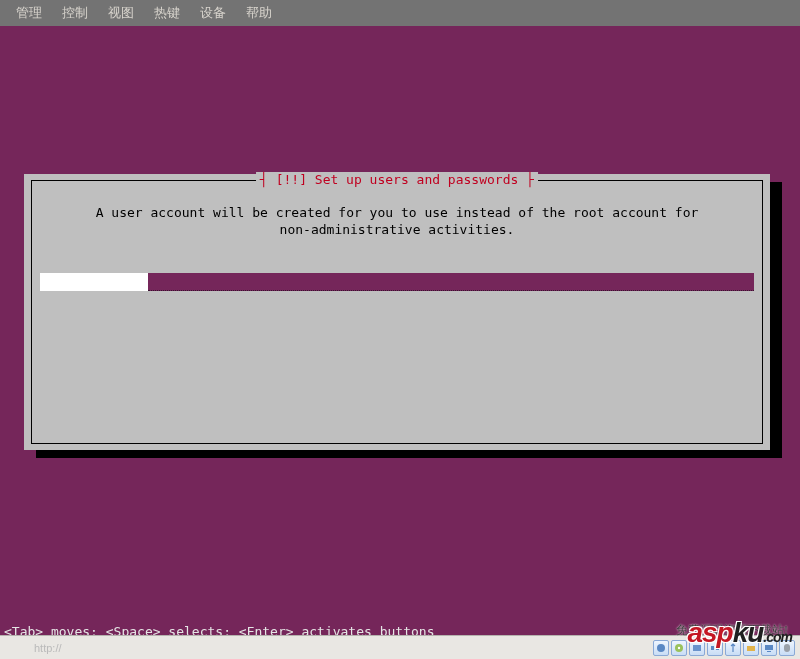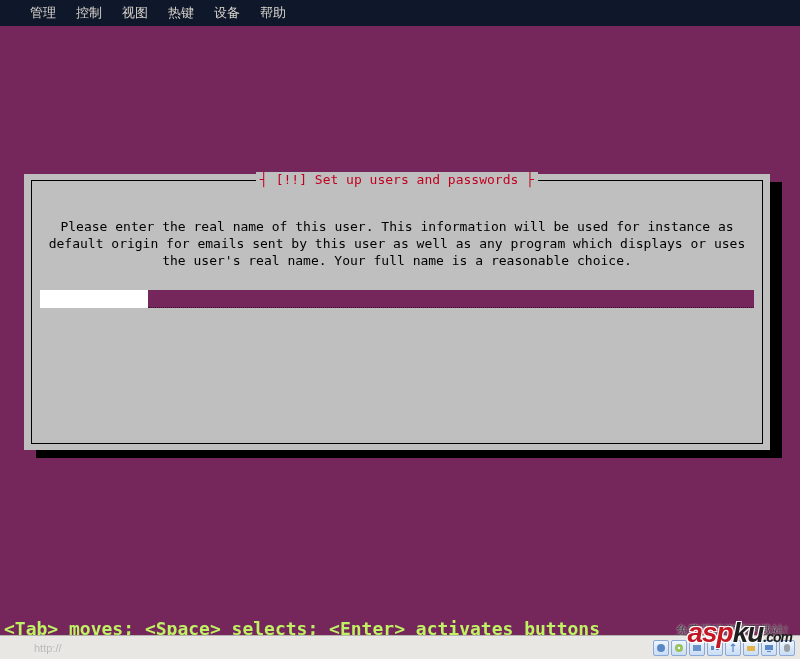--- a/index.html
+++ b/index.html
@@ -10,26 +10,26 @@
     body {
       width: 800px;
       height: 659px;
       font-family: monospace;
       font-size: 13px;
       background: #75265a;
       position: relative;
       overflow: hidden;
     }
     .menubar {
-      background: #0f172a;
+      background: #737373;
       color: #d8d4cd;
       height: 26px;
       display: flex;
       align-items: flex-start;
-      padding: 0 20px;
+      padding: 0 6px;
       font-family: sans-serif;
       font-size: 13px;
     }
     .menubar-item {
       padding: 4px 10px;
       cursor: pointer;
     }
     .installer-bg {
       position: absolute;
       top: 26px;
@@ -102,24 +102,23 @@
       padding: 0 30px;
     }
     .button {
       color: #000;
       cursor: pointer;
     }
     .help-line {
       position: absolute;
       bottom: 20px;
       left: 4px;
-      color: #bef264;
+      color: #e5e5e5;
       font-family: monospace;
-      font-size: 18px;
-      font-weight: bold;
+      font-size: 13px;
     }
     .taskbar {
       position: absolute;
       bottom: 0;
       left: 0;
       right: 0;
       height: 24px;
       background: #e9e7e3;
       border-top: 1px solid #b5b3ae;
       display: flex;
@@ -188,24 +187,23 @@
 
 <div class="installer-bg"></div>
 
 <div class="dialog-shadow"></div>
 
 <div class="dialog">
   <div class="dialog-inner">
     <div class="dialog-title">
       ┤ <span>[!!] Set up users and passwords</span> ├
     </div>
+    <div class="dialog-text">A user account will be created for you to use instead of the root account for
+non-administrative activities.</div>
     <div style="height:14px"></div>
-    <div class="dialog-text">Please enter the real name of this user. This information will be used for instance as
-default origin for emails sent by this user as well as any program which displays or uses
-the user's real name. Your full name is a reasonable choice.</div>
     <div style="height:14px"></div>
     <div class="input-row">
       <div class="input-value"></div>
       <div class="input-rest"></div>
     </div>
   </div>
 </div>
 
 <div class="help-line">&lt;Tab&gt; moves; &lt;Space&gt; selects; &lt;Enter&gt; activates buttons</div>
 

